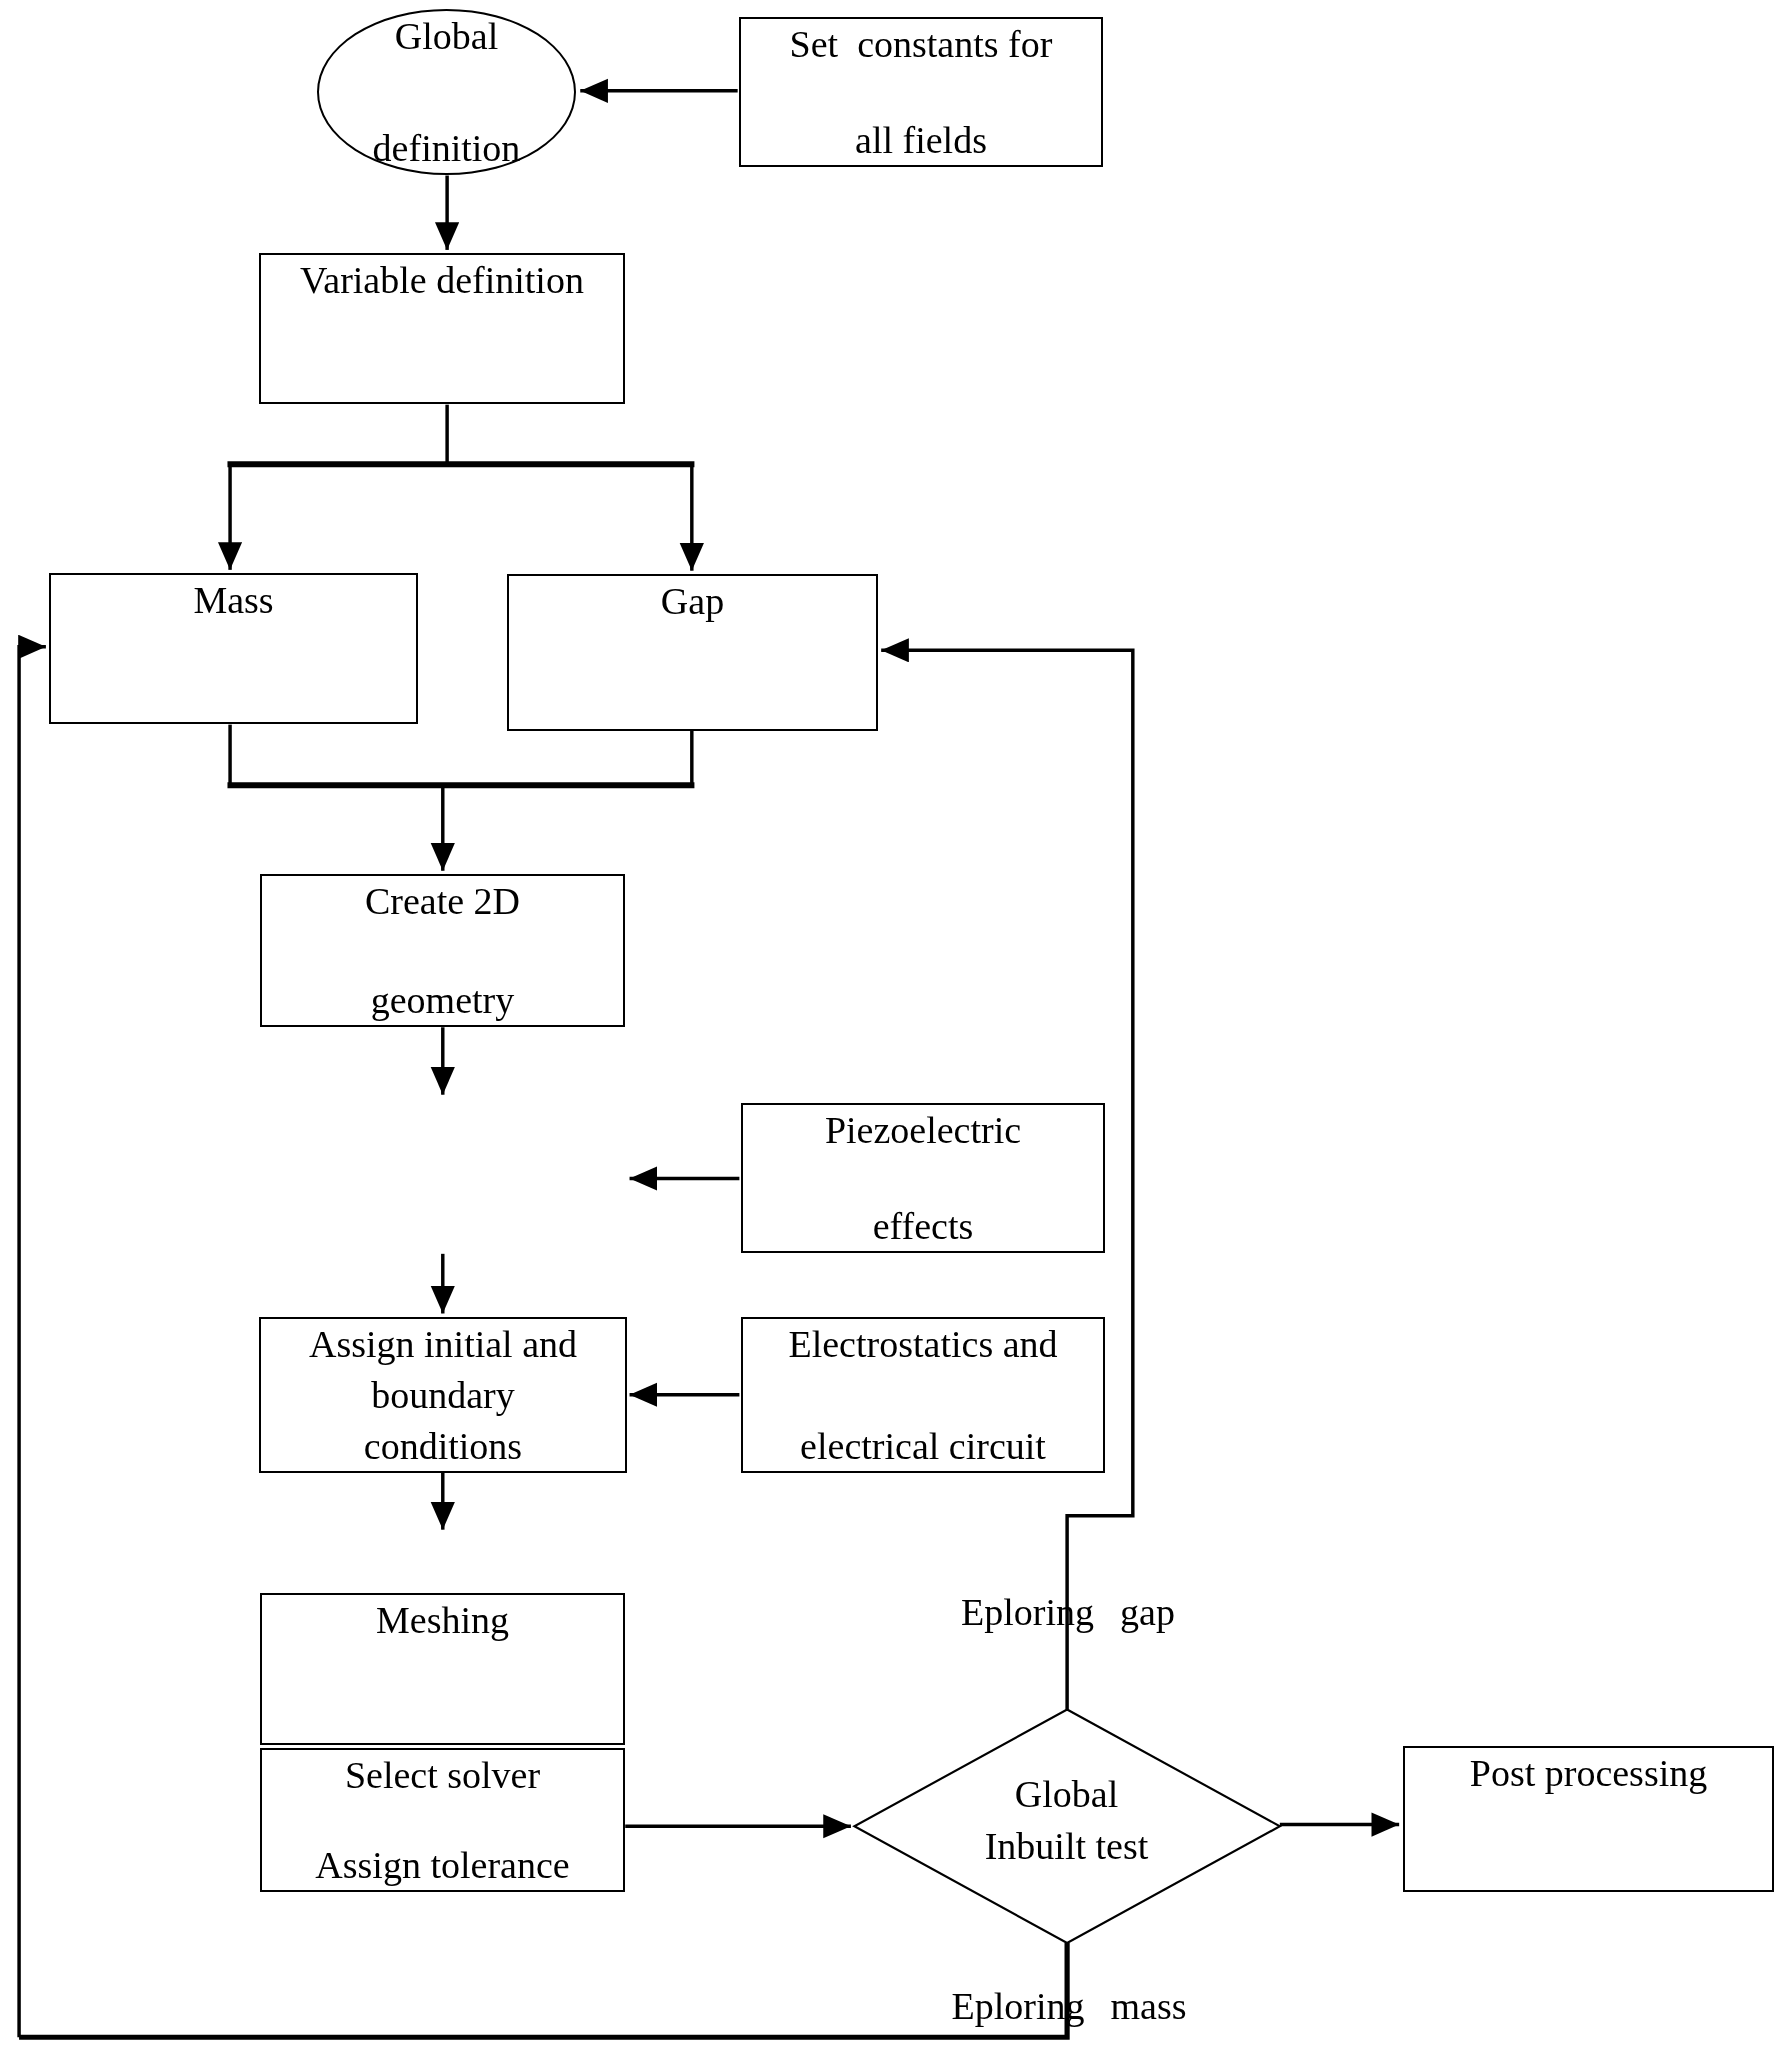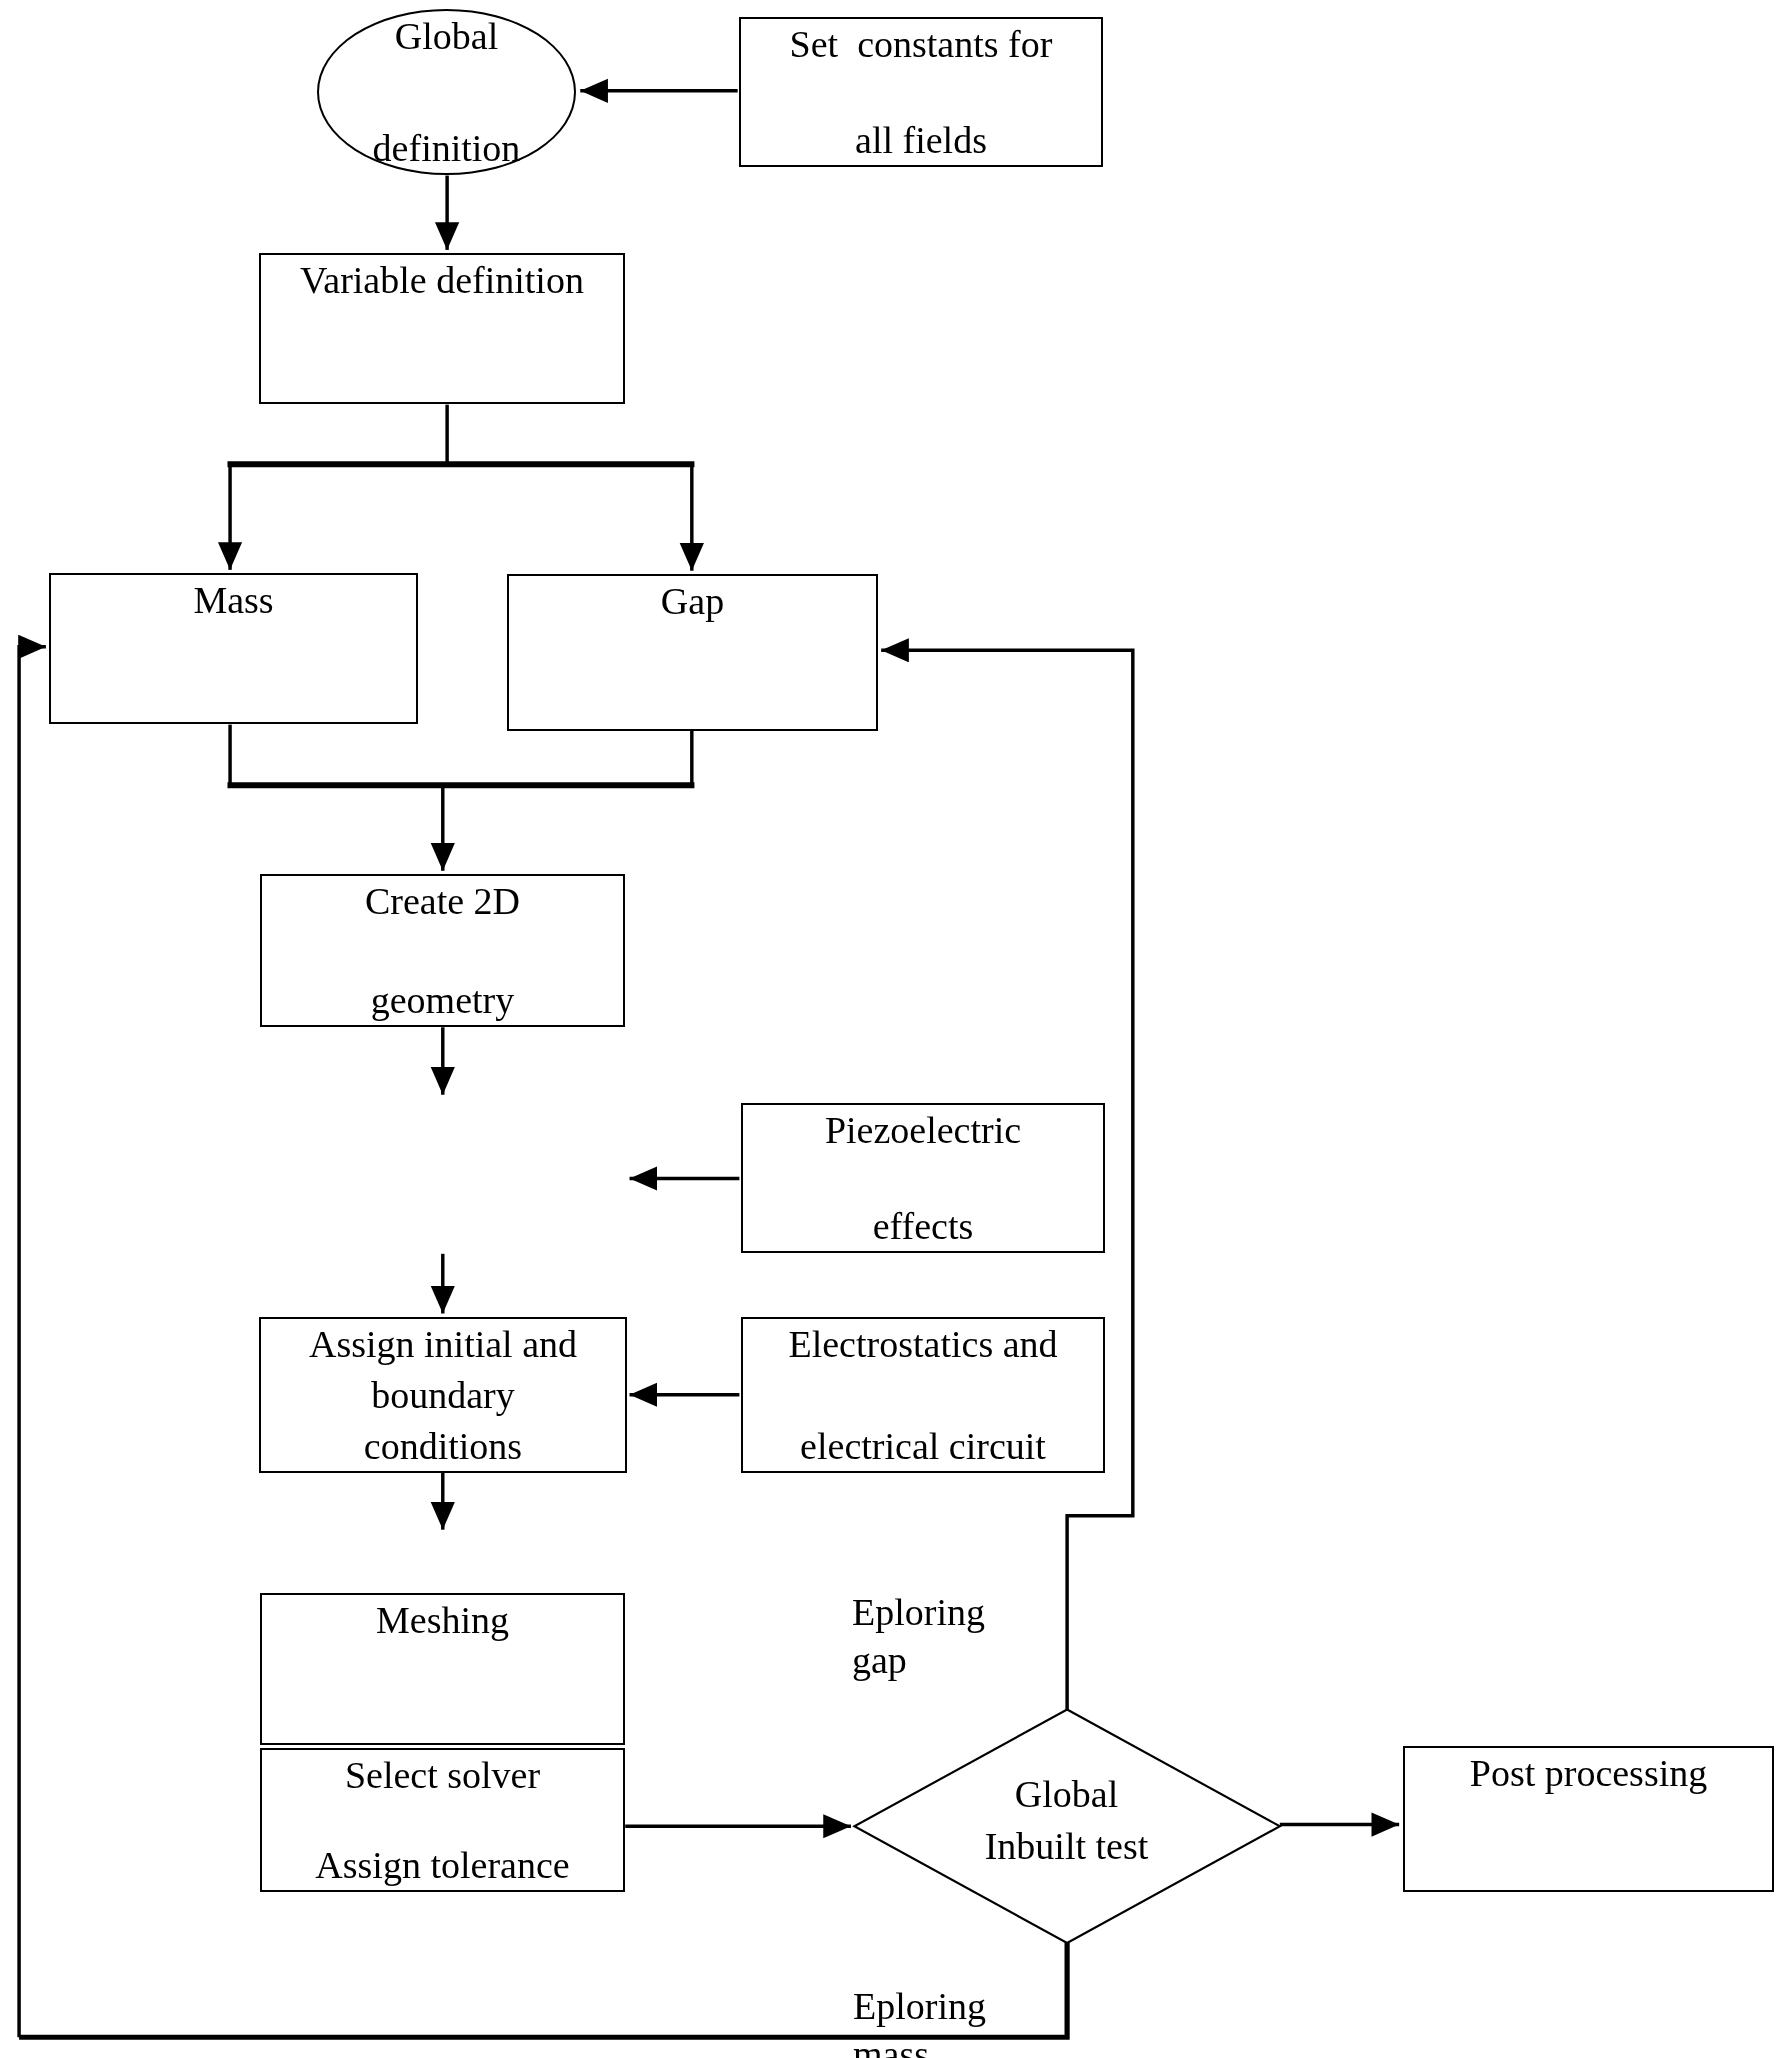--- a/index.html
+++ b/index.html
@@ -14,21 +14,21 @@
     display:flex;flex-direction:column;align-items:center;justify-content:space-between;
     text-align:center;font-size:38px;line-height:50px;
   }
   .node .line{white-space:pre;}
   .ellipse{border-radius:50%;}
   .dtext{
     position:absolute;display:flex;flex-direction:column;align-items:center;justify-content:center;
     text-align:center;font-size:38px;line-height:52px;background:transparent;
   }
   .edge-label{
-    position:absolute;display:flex;flex-direction:column;justify-content:center;
+    position:absolute;display:flex;flex-direction:row;justify-content:center;
     column-gap:26px;font-size:38px;line-height:48px;background:transparent;
   }
   .wire{stroke:#000000;fill:none;}
   .w4{stroke-width:4px;}
   .w6{stroke-width:6px;}
   .w7{stroke-width:7px;}
   .diamond{fill:#ffffff;stroke:#000000;stroke-width:2.5px;}
 </style>
 </head>
 <body>

